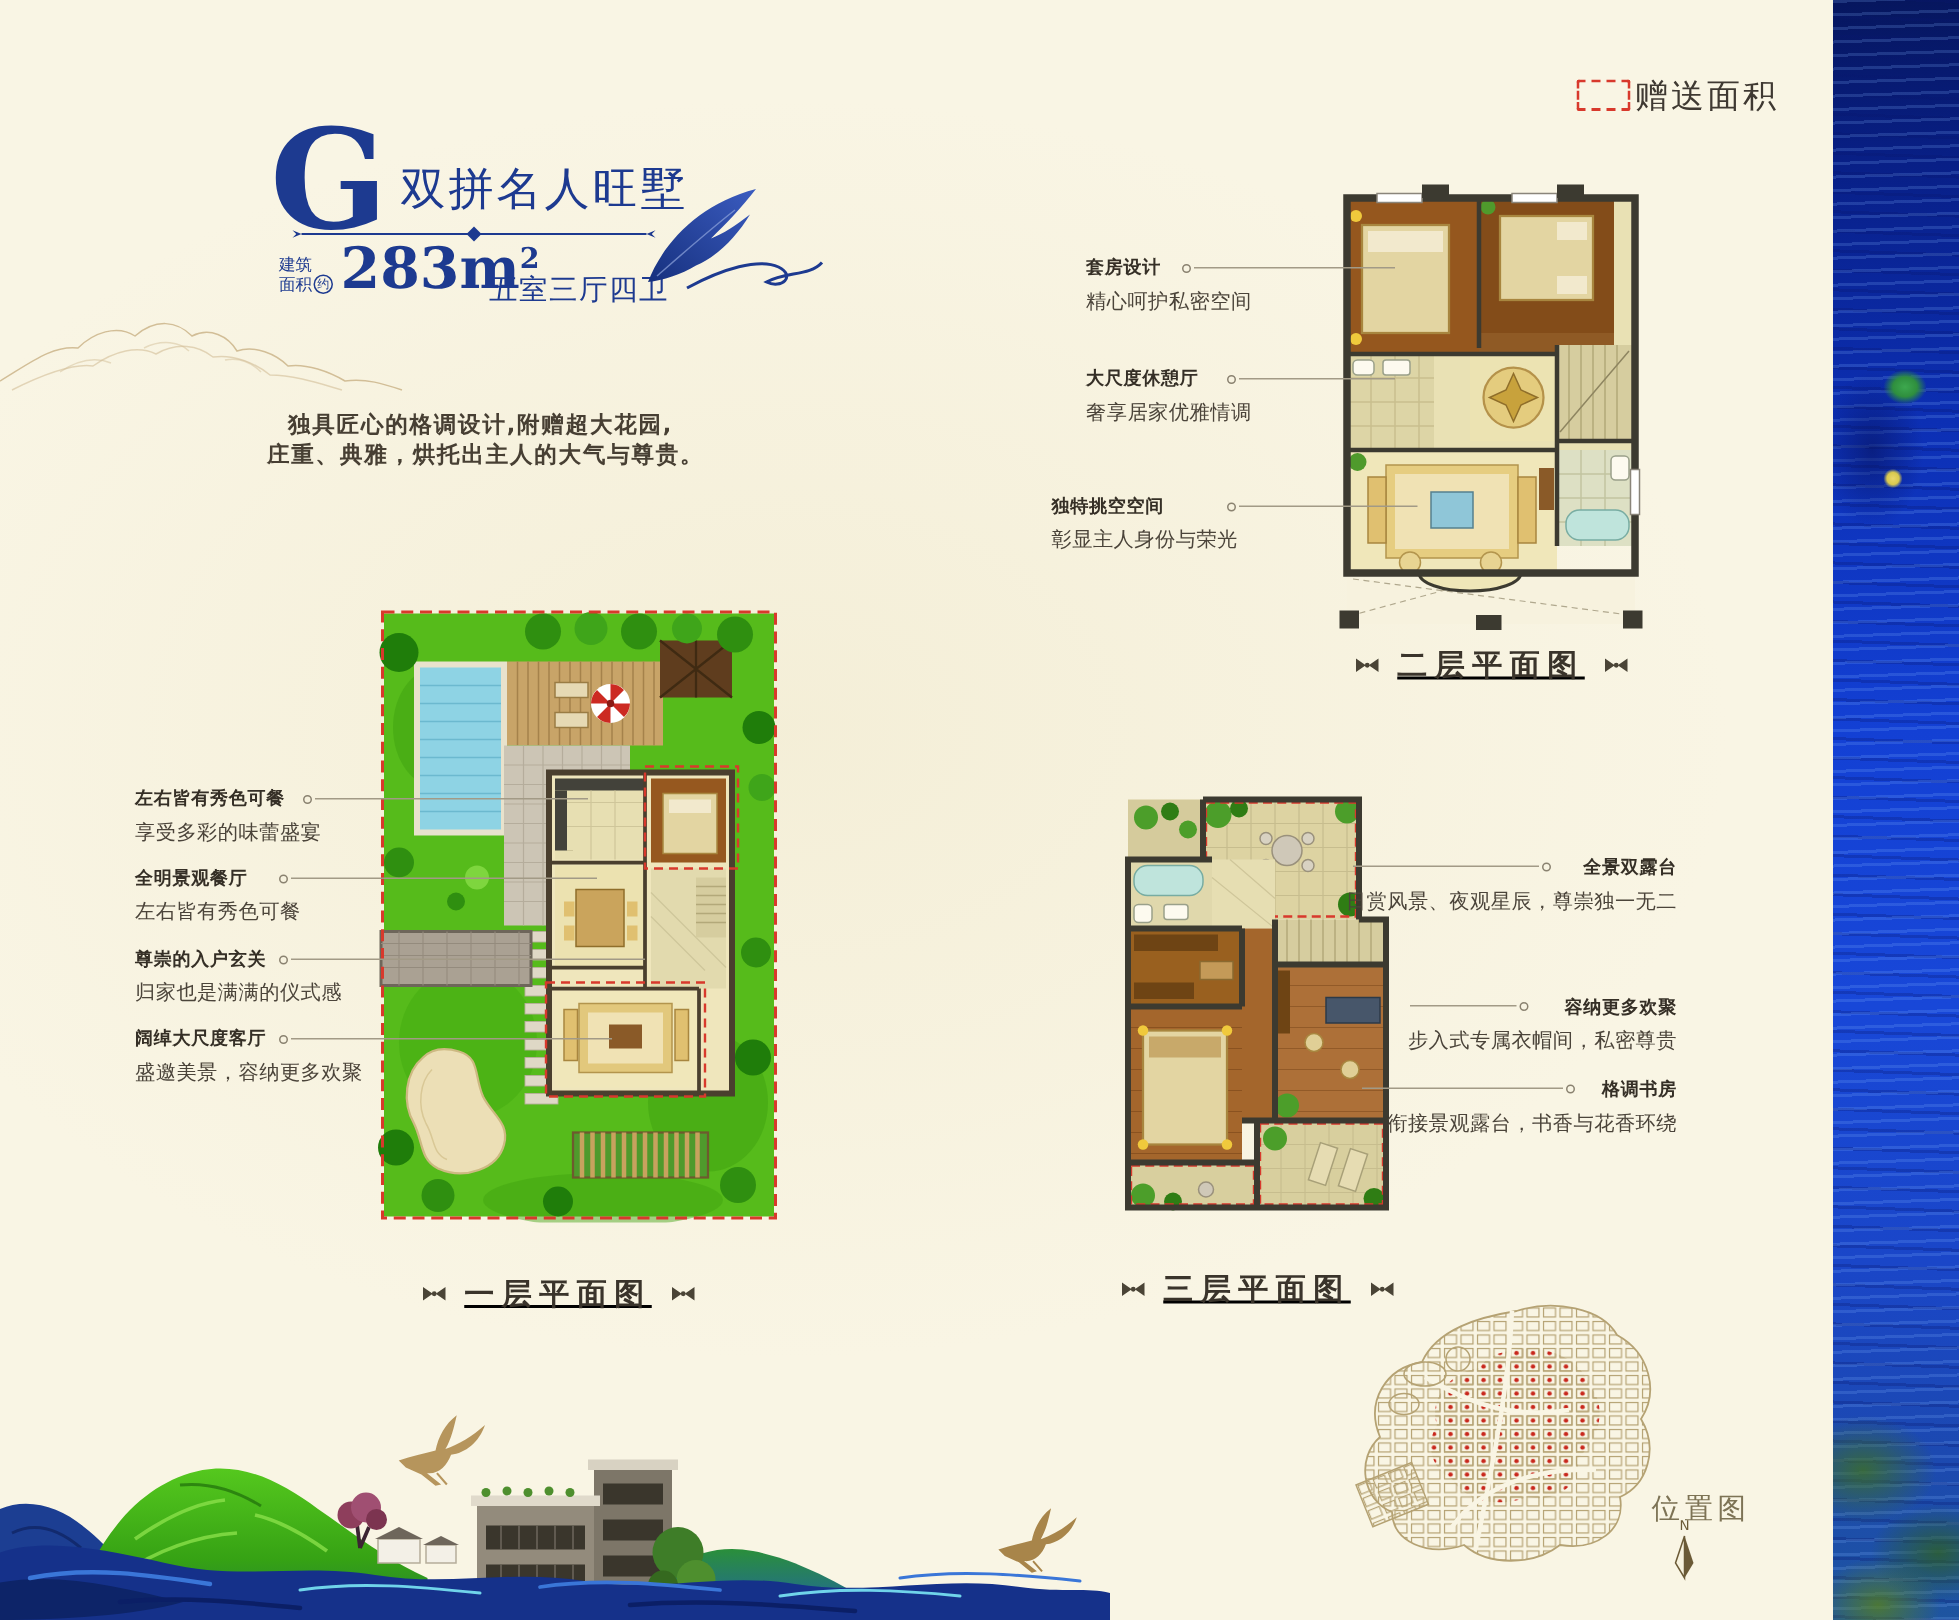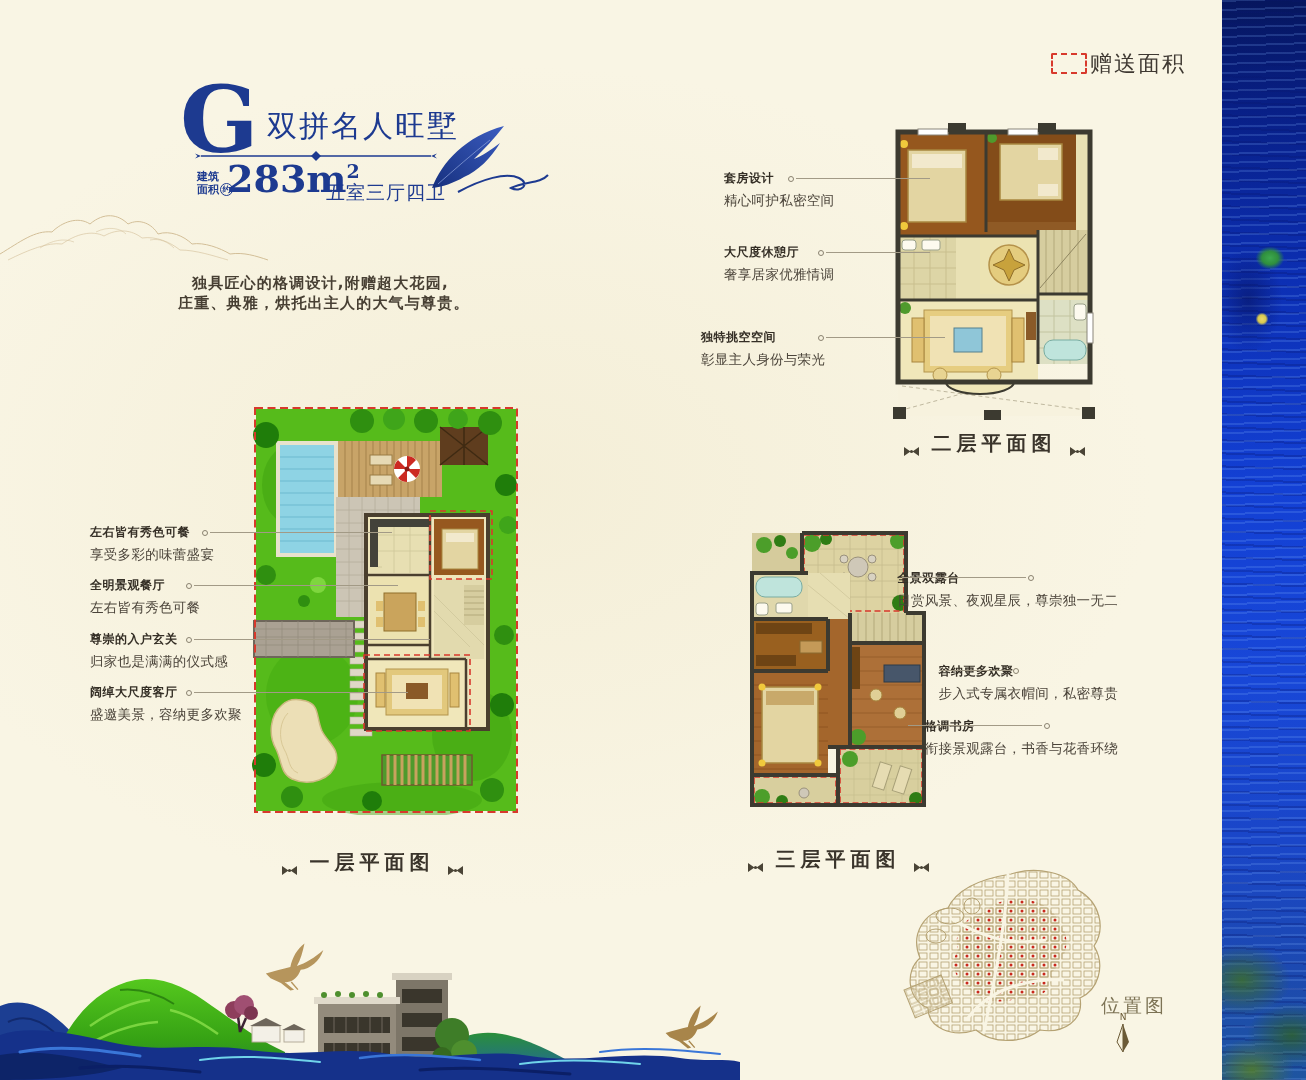--- a/index.html
+++ b/index.html
@@ -4,42 +4,42 @@
 <style>
   html,body{margin:0;padding:0;}
   body{font-family:"DejaVu Sans","Liberation Sans",sans-serif;}
   #page{position:relative;width:1306px;height:1080px;background:#f9f5e4;overflow:hidden;
         background-image:radial-gradient(900px 600px at 40% 45%, rgba(240,233,205,.55), rgba(0,0,0,0) 70%);}
   .abs{position:absolute;}
 
   
   .g-letter{font-family:"DejaVu Serif","Liberation Serif",serif;font-size:92px;font-weight:bold;color:#1d3a90;line-height:1;}
   .g-name{font-size:30px;font-weight:normal;color:#1d3a90;letter-spacing:2px;}
-  .area-labels{font-size:11px;font-weight:bold;color:#1d3a90;line-height:13px;margin-left:11px;}
+  .area-labels{font-size:11px;font-weight:normal;color:#1d3a90;line-height:13px;}
   .approx-circle{display:inline-block;width:11px;height:11px;line-height:11px;border:1px solid #1d3a90;border-radius:50%;
                  font-size:8px;text-align:center;vertical-align:1px;margin-left:1px;}
   .area-value{font-family:"DejaVu Serif","Liberation Serif",serif;font-size:38px;font-weight:bold;color:#1d3a90;line-height:1;}
   .area-value sup{font-size:19px;}
   .rooms{font-size:19px;font-weight:normal;color:#1d3a90;letter-spacing:1px;}
   .para{font-size:15px;font-weight:700;color:#473f33;letter-spacing:1.2px;line-height:19.5px;}
   .para .ind{display:block;text-indent:14px;}
 
   
   .legend-swatch{width:32px;height:17px;border:2.5px dashed #d8392c;border-radius:2px;background:transparent;}
   .legend-label{font-size:22px;color:#3f3932;letter-spacing:2px;}
 
   
   .anno .anno-title{font-size:12px;font-weight:bold;color:#352f26;letter-spacing:.5px;}
   .anno .anno-desc{font-size:13.5px;color:#4b443a;margin-top:5px;letter-spacing:.3px;}
-  .anno.right{text-align:left;}
+  .anno.right{text-align:right;}
   .lead{position:absolute;height:1px;background:#a29a86;}
   .ldot{position:absolute;width:4px;height:4px;border:1px solid #8a8270;border-radius:50%;}
 
   
-  .cap{position:absolute;display:flex;align-items:flex-end;justify-content:center;gap:12px;}
+  .cap{position:absolute;display:flex;align-items:center;justify-content:center;gap:12px;text-decoration:underline;}
   .cap .txt{font-size:20px;font-weight:600;color:#3a342b;letter-spacing:5px;}
   .cap .orn{display:inline-flex;align-items:center;}
 
   
   .map-label{font-size:19px;color:#7d7355;letter-spacing:3px;}
 
   
   #strip{left:1222px;top:0;width:84px;height:1080px;
     background-image:
       radial-gradient(20px 16px at 48px 258px, #3da84e 0%, #2f8f3e 40%, rgba(0,0,0,0) 72%),

